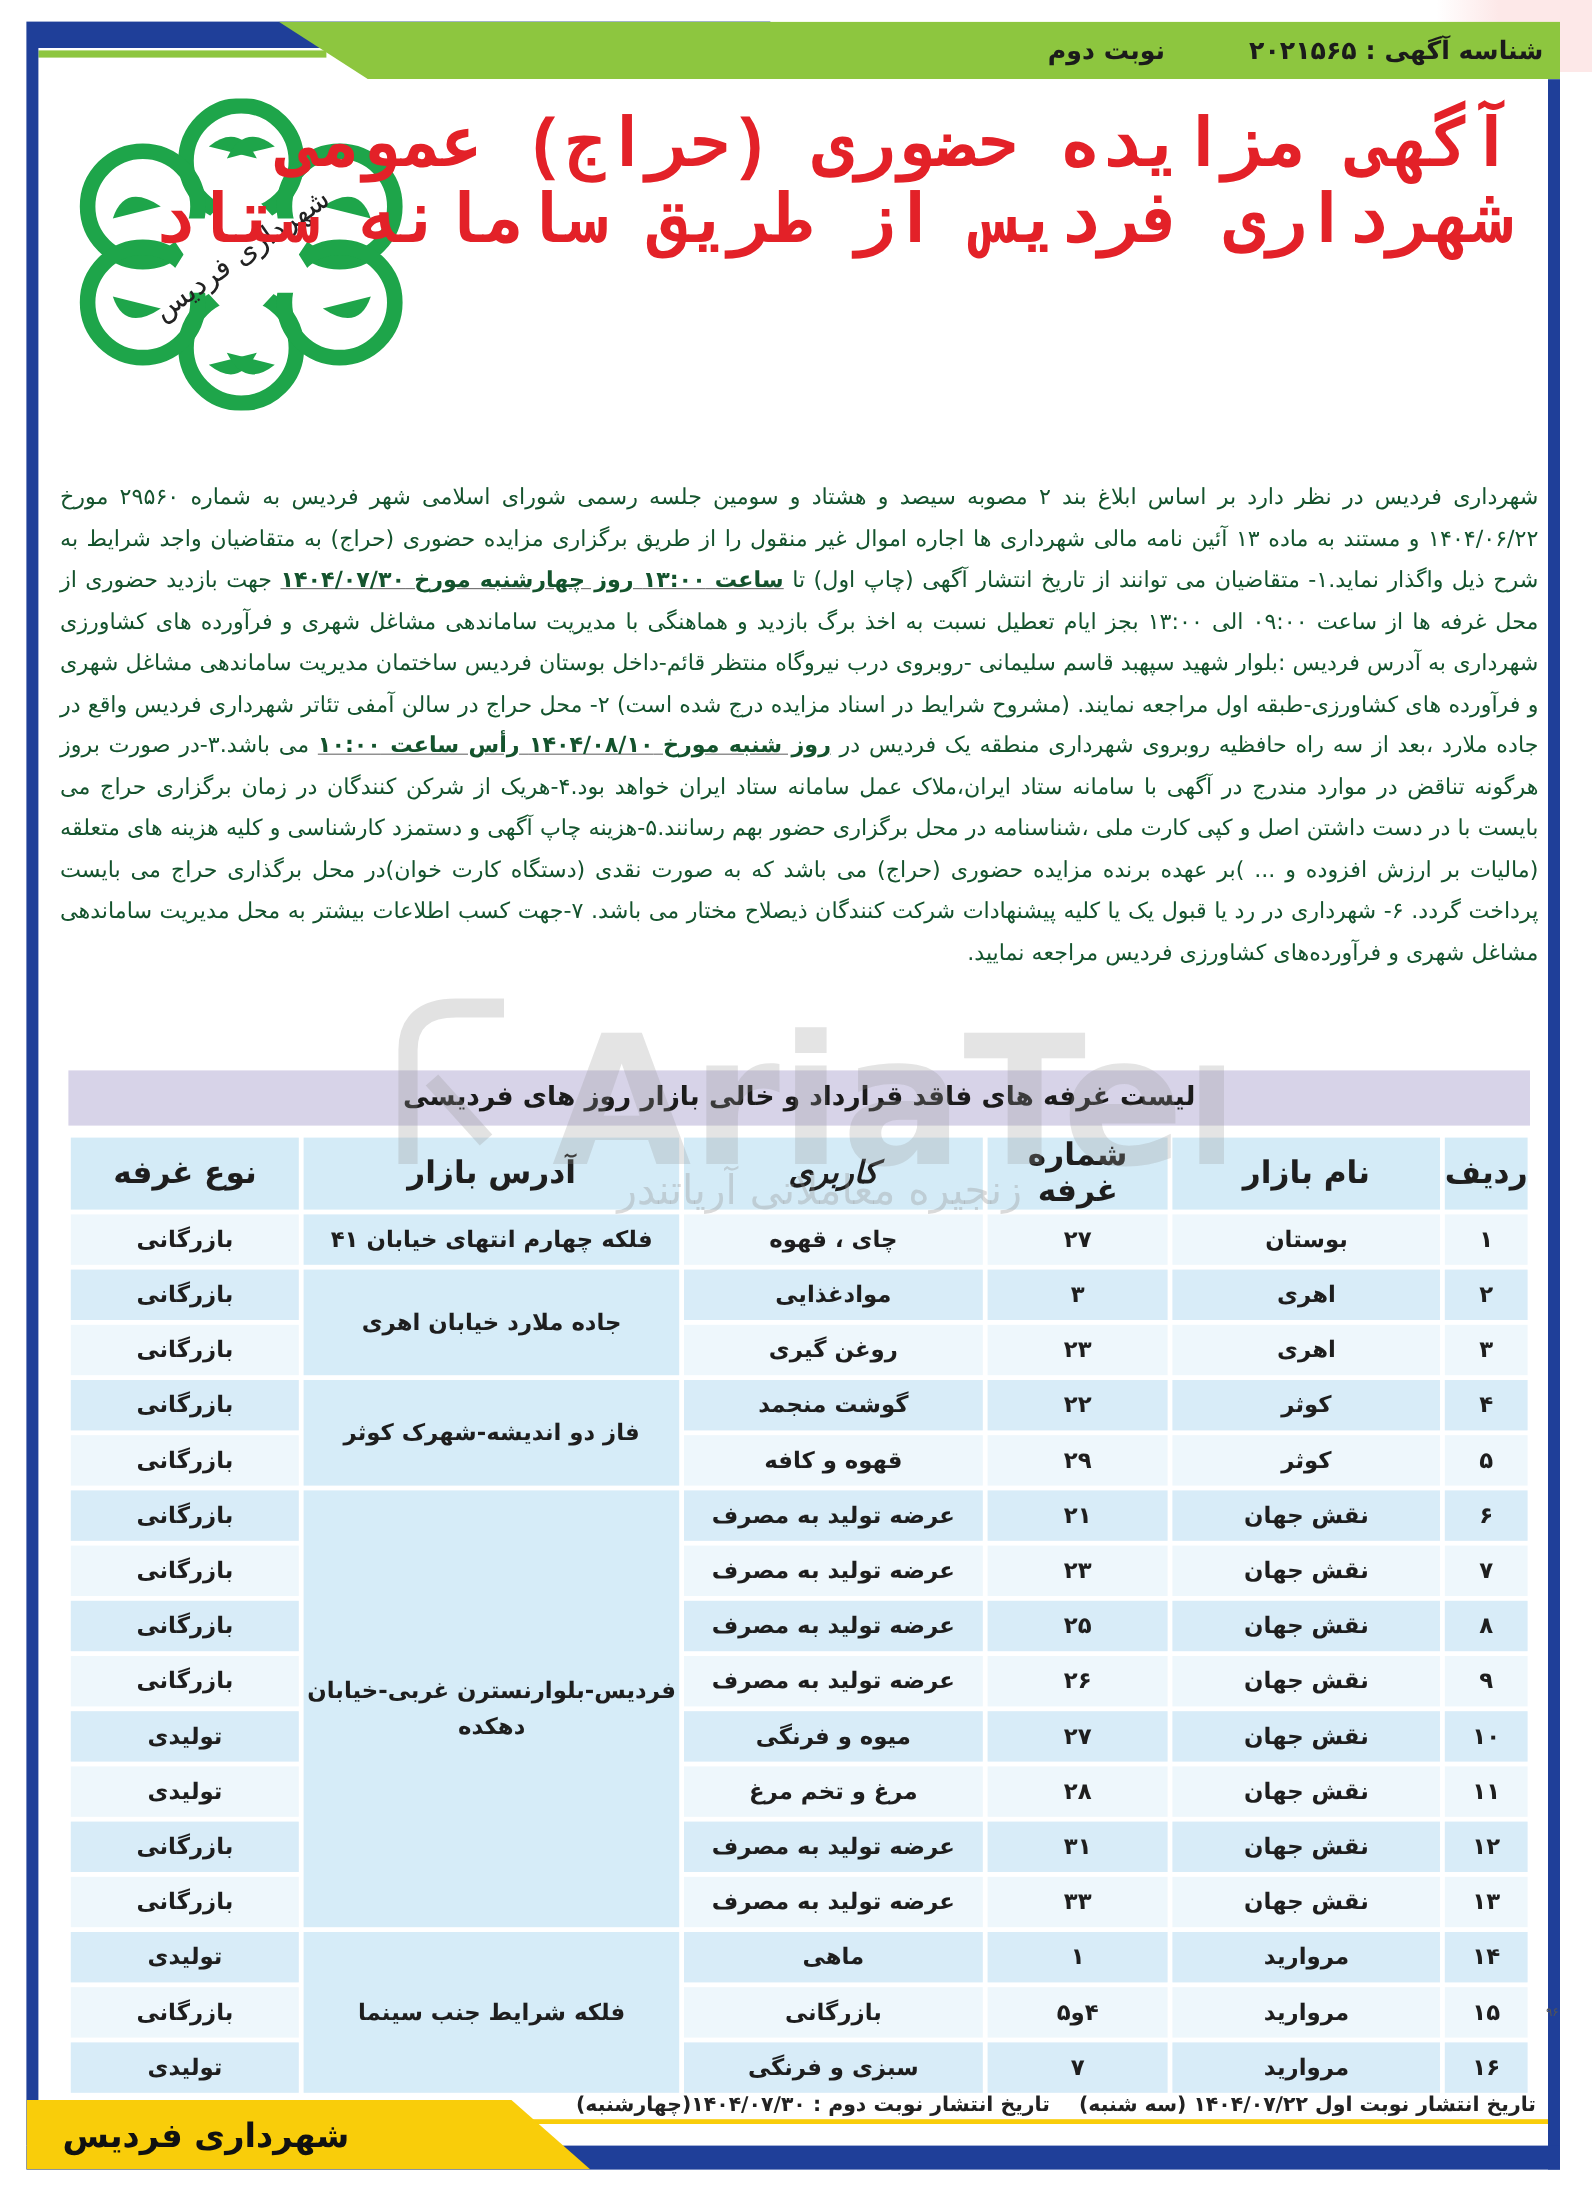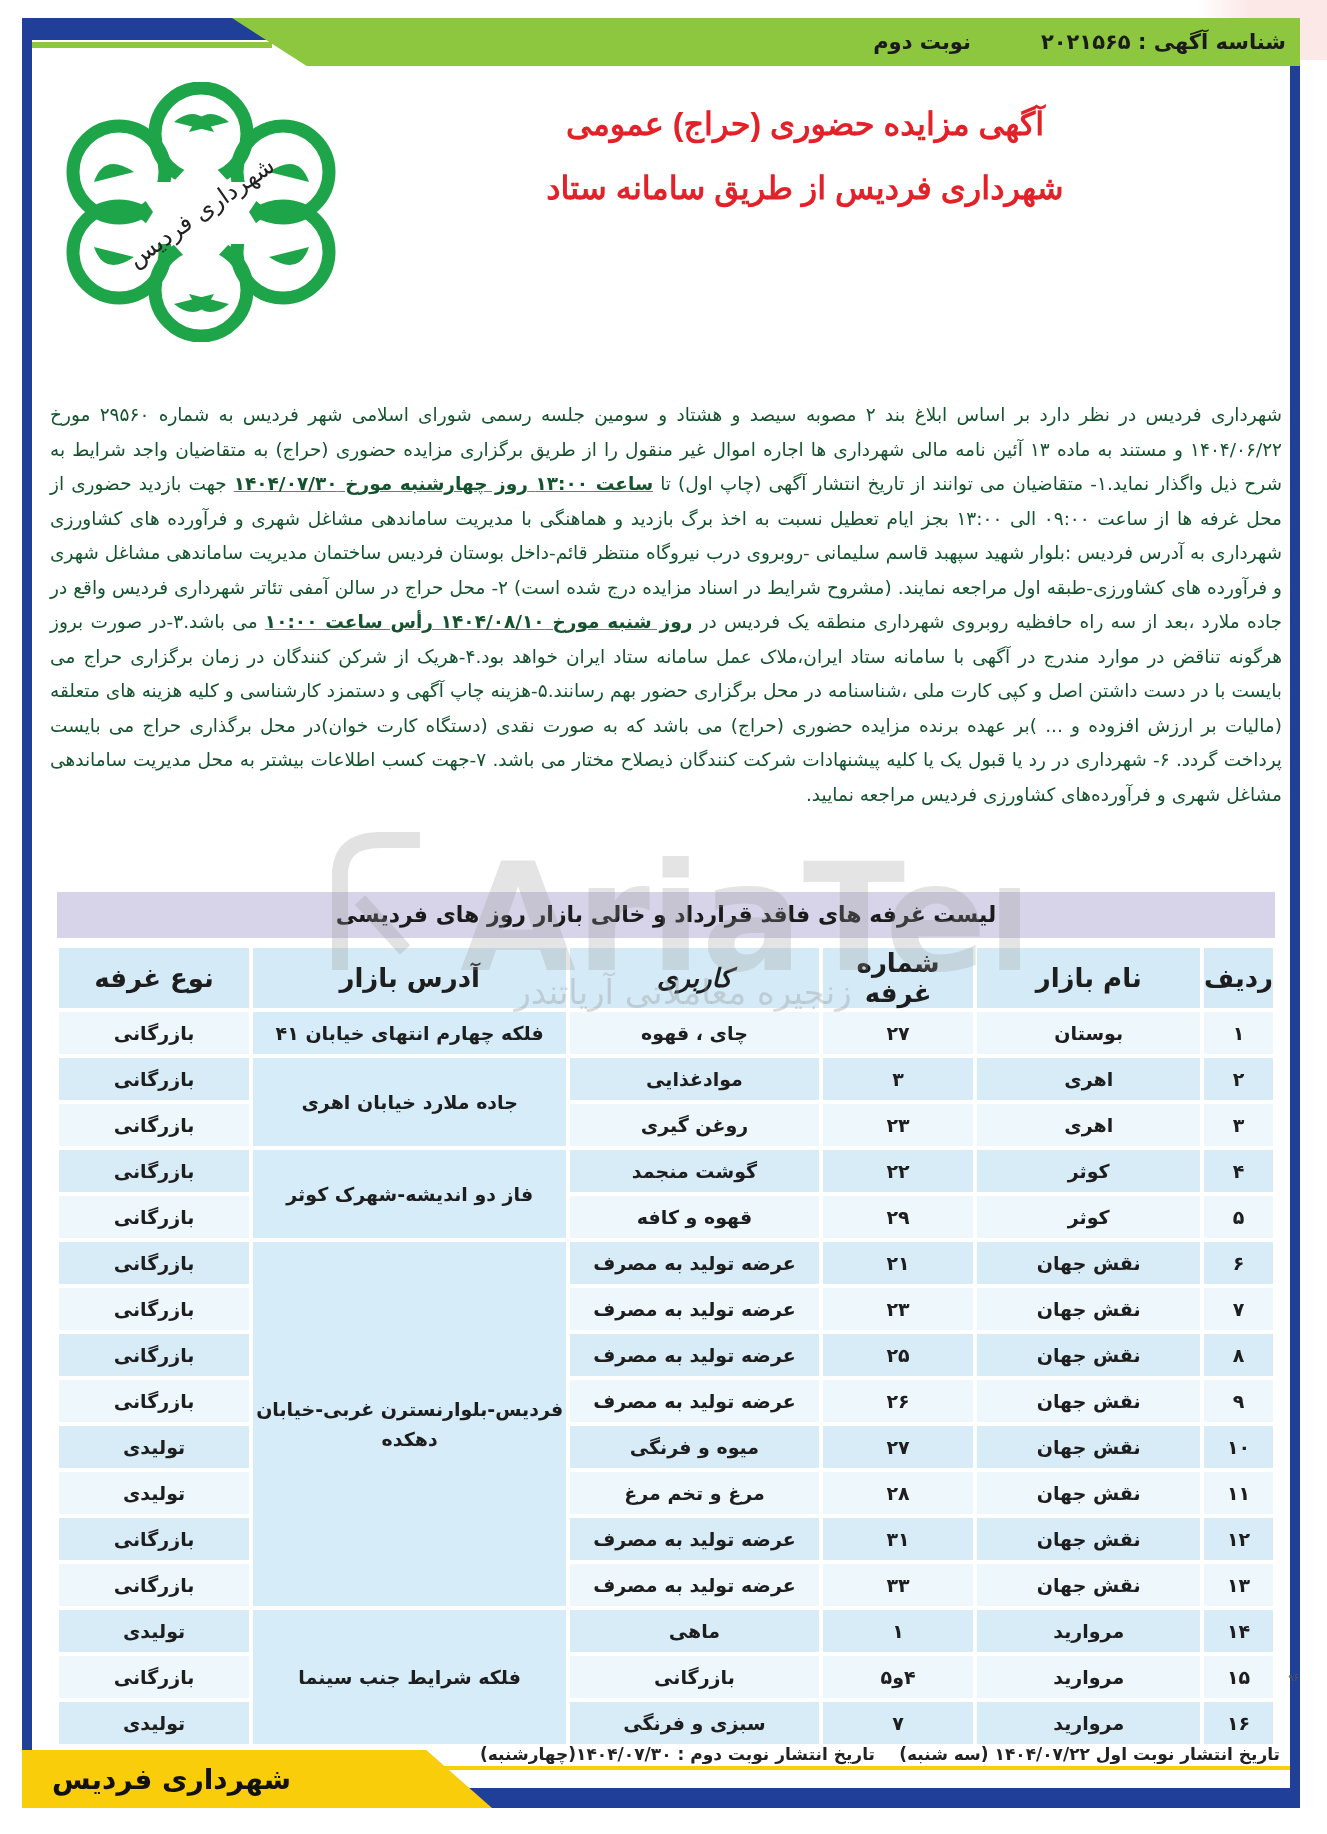--- a/index.html
+++ b/index.html
@@ -40,22 +40,22 @@
     font-weight:bold; font-size:28px; color:#111;
   }
   .yellow-line {
     position:absolute; left:400px; right:10px; bottom:38px; height:4px; background:#f9cd0a;
   }
   .logo {
     position:absolute; left:64px; top:82px; width:275px; height:260px;
   }
   .headline {
     position:absolute; left:350px; top:92px; width:910px; direction:rtl; text-align:center;
-    color:#e32128; font-weight:bold; font-size:32px; line-height:64px;
-    font-family:Liberation Sans, sans-serif;
+    color:#e32128; font-weight:bold; font-size:57px; line-height:64px;
+    font-family:Liberation Mono, monospace;
   }
   .headline div { white-space:nowrap; }
   .body-text {
     position:absolute; left:50px; top:398px; width:1232px; direction:rtl; text-align:justify;
     font-size:18.5px; line-height:34.5px; color:#14532d;
     font-family:"DejaVu Sans", sans-serif;
   }
   .body-text .hl { font-weight:bold; text-decoration:underline; text-decoration-color:#777; }
   .watermark {
     position:absolute; left:320px; top:820px; width:700px; height:200px; pointer-events:none;

